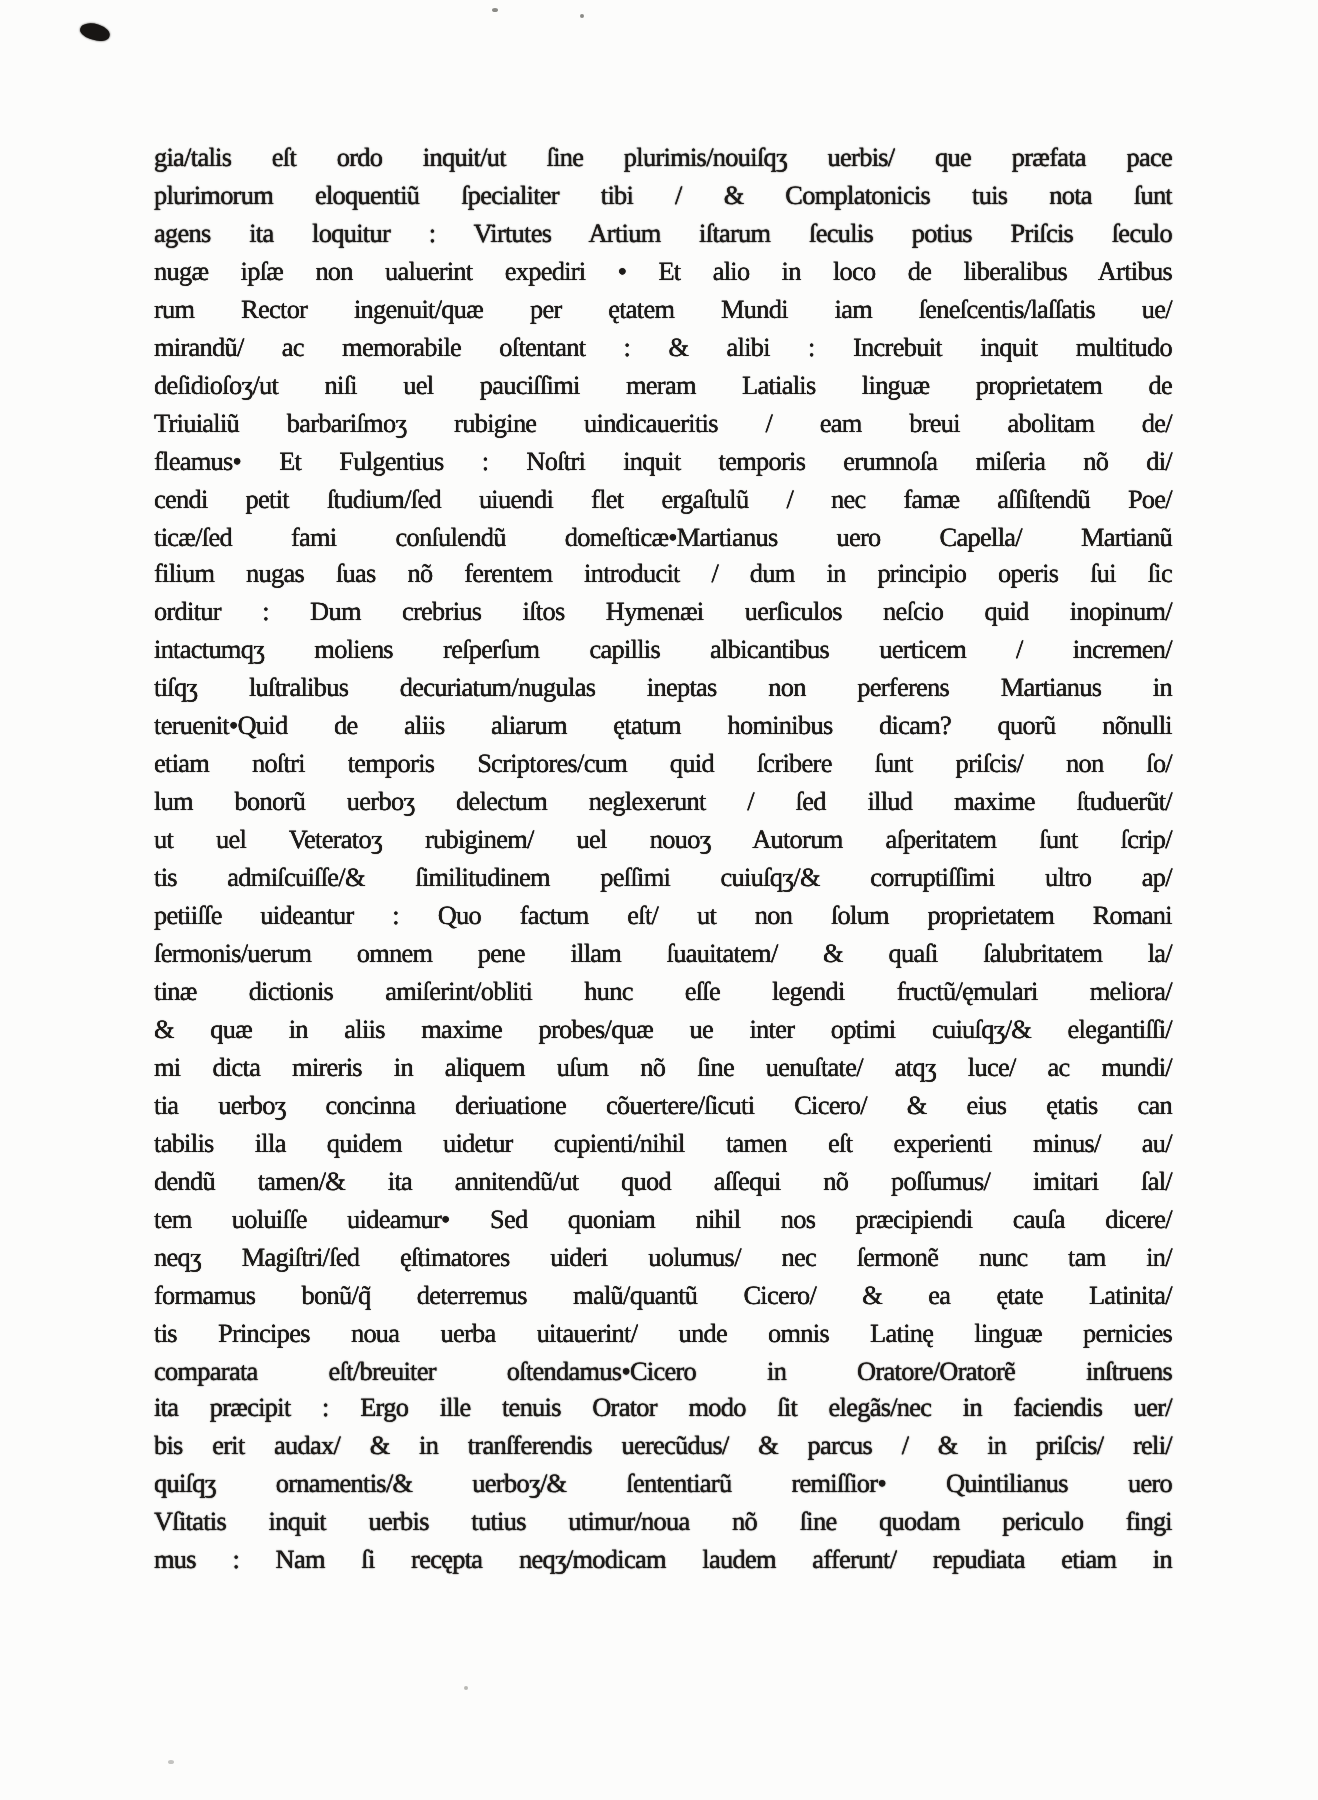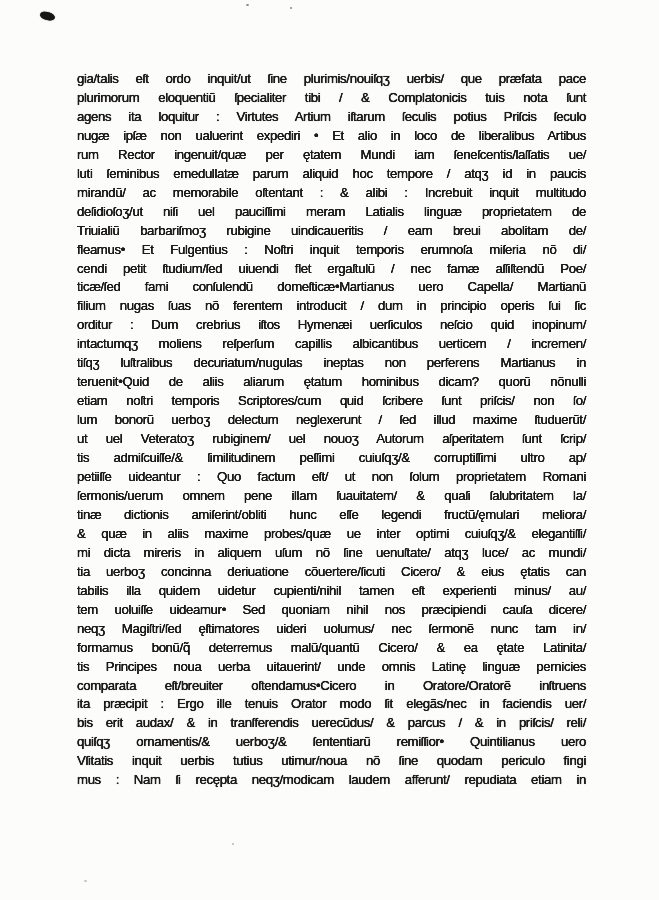--- a/index.html
+++ b/index.html
@@ -1,21 +1,21 @@
 <!DOCTYPE html>
 <html style="--paper: #fcfcfb; --ink: #1d1b19;"><head>
 <meta charset="utf-8">
 <style>
   html,body{margin:0;padding:0;background:#e8e8e8;}
   .page{
     position:relative;
     width:659px;height:900px;
     background:var(--paper,#fcfcfb);
     overflow:hidden;
-    font-family:Liberation Sans, sans-serif;
+    font-family:Liberation Serif, serif;
   }
   .text-block{
     position:absolute;
     left:77px;top:70px;width:509px;
     color:var(--ink,#1d1b19);
   }
   .text-line{
     font-size:13.2px;
     line-height:18.95px;
     letter-spacing:-0.35px;
@@ -52,21 +52,20 @@
   <div class="speck s1"></div>
   <div class="speck s2"></div>
   <div class="speck s3"></div>
   <div class="speck s4"></div>
   <div class="text-block">
       <div class="text-line">gia/talis eſt ordo inquit/ut ſine plurimis/nouiſqʒ uerbis/ que præfata pace</div>
       <div class="text-line">plurimorum eloquentiũ ſpecialiter tibi / &amp; Complatonicis tuis nota ſunt</div>
       <div class="text-line">agens ita loquitur : Virtutes Artium iſtarum ſeculis potius Priſcis ſeculo</div>
       <div class="text-line">nugæ ipſæ non ualuerint expediri • Et alio in loco de liberalibus Artibus</div>
       <div class="text-line">rum Rector ingenuit/quæ per ętatem Mundi iam ſeneſcentis/laſſatis ue/</div>
-      <div class="text-line">luti ſeminibus emedullatæ parum aliquid hoc tempore / atqʒ id in paucis</div>
       <div class="text-line">mirandũ/ ac memorabile oſtentant : &amp; alibi : Increbuit inquit multitudo</div>
       <div class="text-line">deſidioſoʒ/ut niſi uel pauciſſimi meram Latialis linguæ proprietatem de</div>
       <div class="text-line">Triuialiũ barbariſmoʒ rubigine uindicaueritis / eam breui  abolitam de/</div>
       <div class="text-line">fleamus• Et Fulgentius : Noſtri inquit temporis erumnoſa miſeria nõ di/</div>
       <div class="text-line">cendi petit ſtudium/ſed uiuendi flet ergaſtulũ / nec famæ aſſiſtendũ Poe/</div>
       <div class="text-line">ticæ/ſed fami conſulendũ domeſticæ•Martianus uero Capella/ Martianũ</div>
       <div class="text-line">filium nugas ſuas nõ ferentem introducit / dum in principio operis ſui ſic</div>
       <div class="text-line">orditur : Dum crebrius iſtos Hymenæi uerſiculos neſcio quid inopinum/</div>
       <div class="text-line">intactumqʒ moliens reſperſum capillis albicantibus uerticem / incremen/</div>
       <div class="text-line">tiſqʒ luſtralibus decuriatum/nugulas ineptas non perferens Martianus in</div>
@@ -75,20 +74,21 @@
       <div class="text-line">lum bonorũ uerboʒ delectum neglexerunt / ſed illud maxime ſtuduerũt/</div>
       <div class="text-line">ut uel Veteratoʒ rubiginem/ uel nouoʒ Autorum  aſperitatem ſunt ſcrip/</div>
       <div class="text-line">tis admiſcuiſſe/&amp; ſimilitudinem peſſimi cuiuſqʒ/&amp; corruptiſſimi ultro ap/</div>
       <div class="text-line">petiiſſe uideantur : Quo factum eſt/ ut non ſolum proprietatem Romani</div>
       <div class="text-line">ſermonis/uerum omnem pene illam ſuauitatem/ &amp; quaſi ſalubritatem la/</div>
       <div class="text-line">tinæ dictionis amiſerint/obliti hunc eſſe legendi fructũ/ęmulari meliora/</div>
       <div class="text-line">&amp; quæ in aliis maxime probes/quæ ue inter optimi cuiuſqʒ/&amp; elegantiſſi/</div>
       <div class="text-line">mi dicta mireris in aliquem uſum nõ ſine uenuſtate/ atqʒ luce/ ac mundi/</div>
       <div class="text-line">tia uerboʒ concinna deriuatione cõuertere/ſicuti Cicero/ &amp; eius ętatis can</div>
       <div class="text-line">tabilis illa quidem uidetur cupienti/nihil tamen eſt experienti minus/ au/</div>
+      <div class="text-line">dendũ tamen/&amp; ita annitendũ/ut quod aſſequi nõ poſſumus/ imitari ſal/</div>
       <div class="text-line">tem uoluiſſe uideamur• Sed quoniam nihil nos præcipiendi cauſa dicere/</div>
       <div class="text-line">neqʒ Magiſtri/ſed ęſtimatores uideri uolumus/ nec ſermonẽ nunc tam in/</div>
       <div class="text-line">formamus bonũ/q̃ deterremus malũ/quantũ Cicero/ &amp; ea ętate Latinita/</div>
       <div class="text-line">tis Principes noua uerba uitauerint/ unde omnis Latinę linguæ pernicies</div>
       <div class="text-line">comparata eſt/breuiter oſtendamus•Cicero in Oratore/Oratorẽ inſtruens</div>
       <div class="text-line">ita præcipit : Ergo ille tenuis Orator modo ſit elegãs/nec in faciendis uer/</div>
       <div class="text-line">bis erit audax/ &amp; in tranſferendis uerecũdus/ &amp; parcus / &amp; in priſcis/ reli/</div>
       <div class="text-line">quiſqʒ ornamentis/&amp; uerboʒ/&amp; ſententiarũ remiſſior• Quintilianus uero</div>
       <div class="text-line">Vſitatis inquit uerbis tutius utimur/noua nõ ſine quodam periculo fingi</div>
       <div class="text-line">mus : Nam ſi recępta neqʒ/modicam laudem afferunt/ repudiata etiam in</div>

